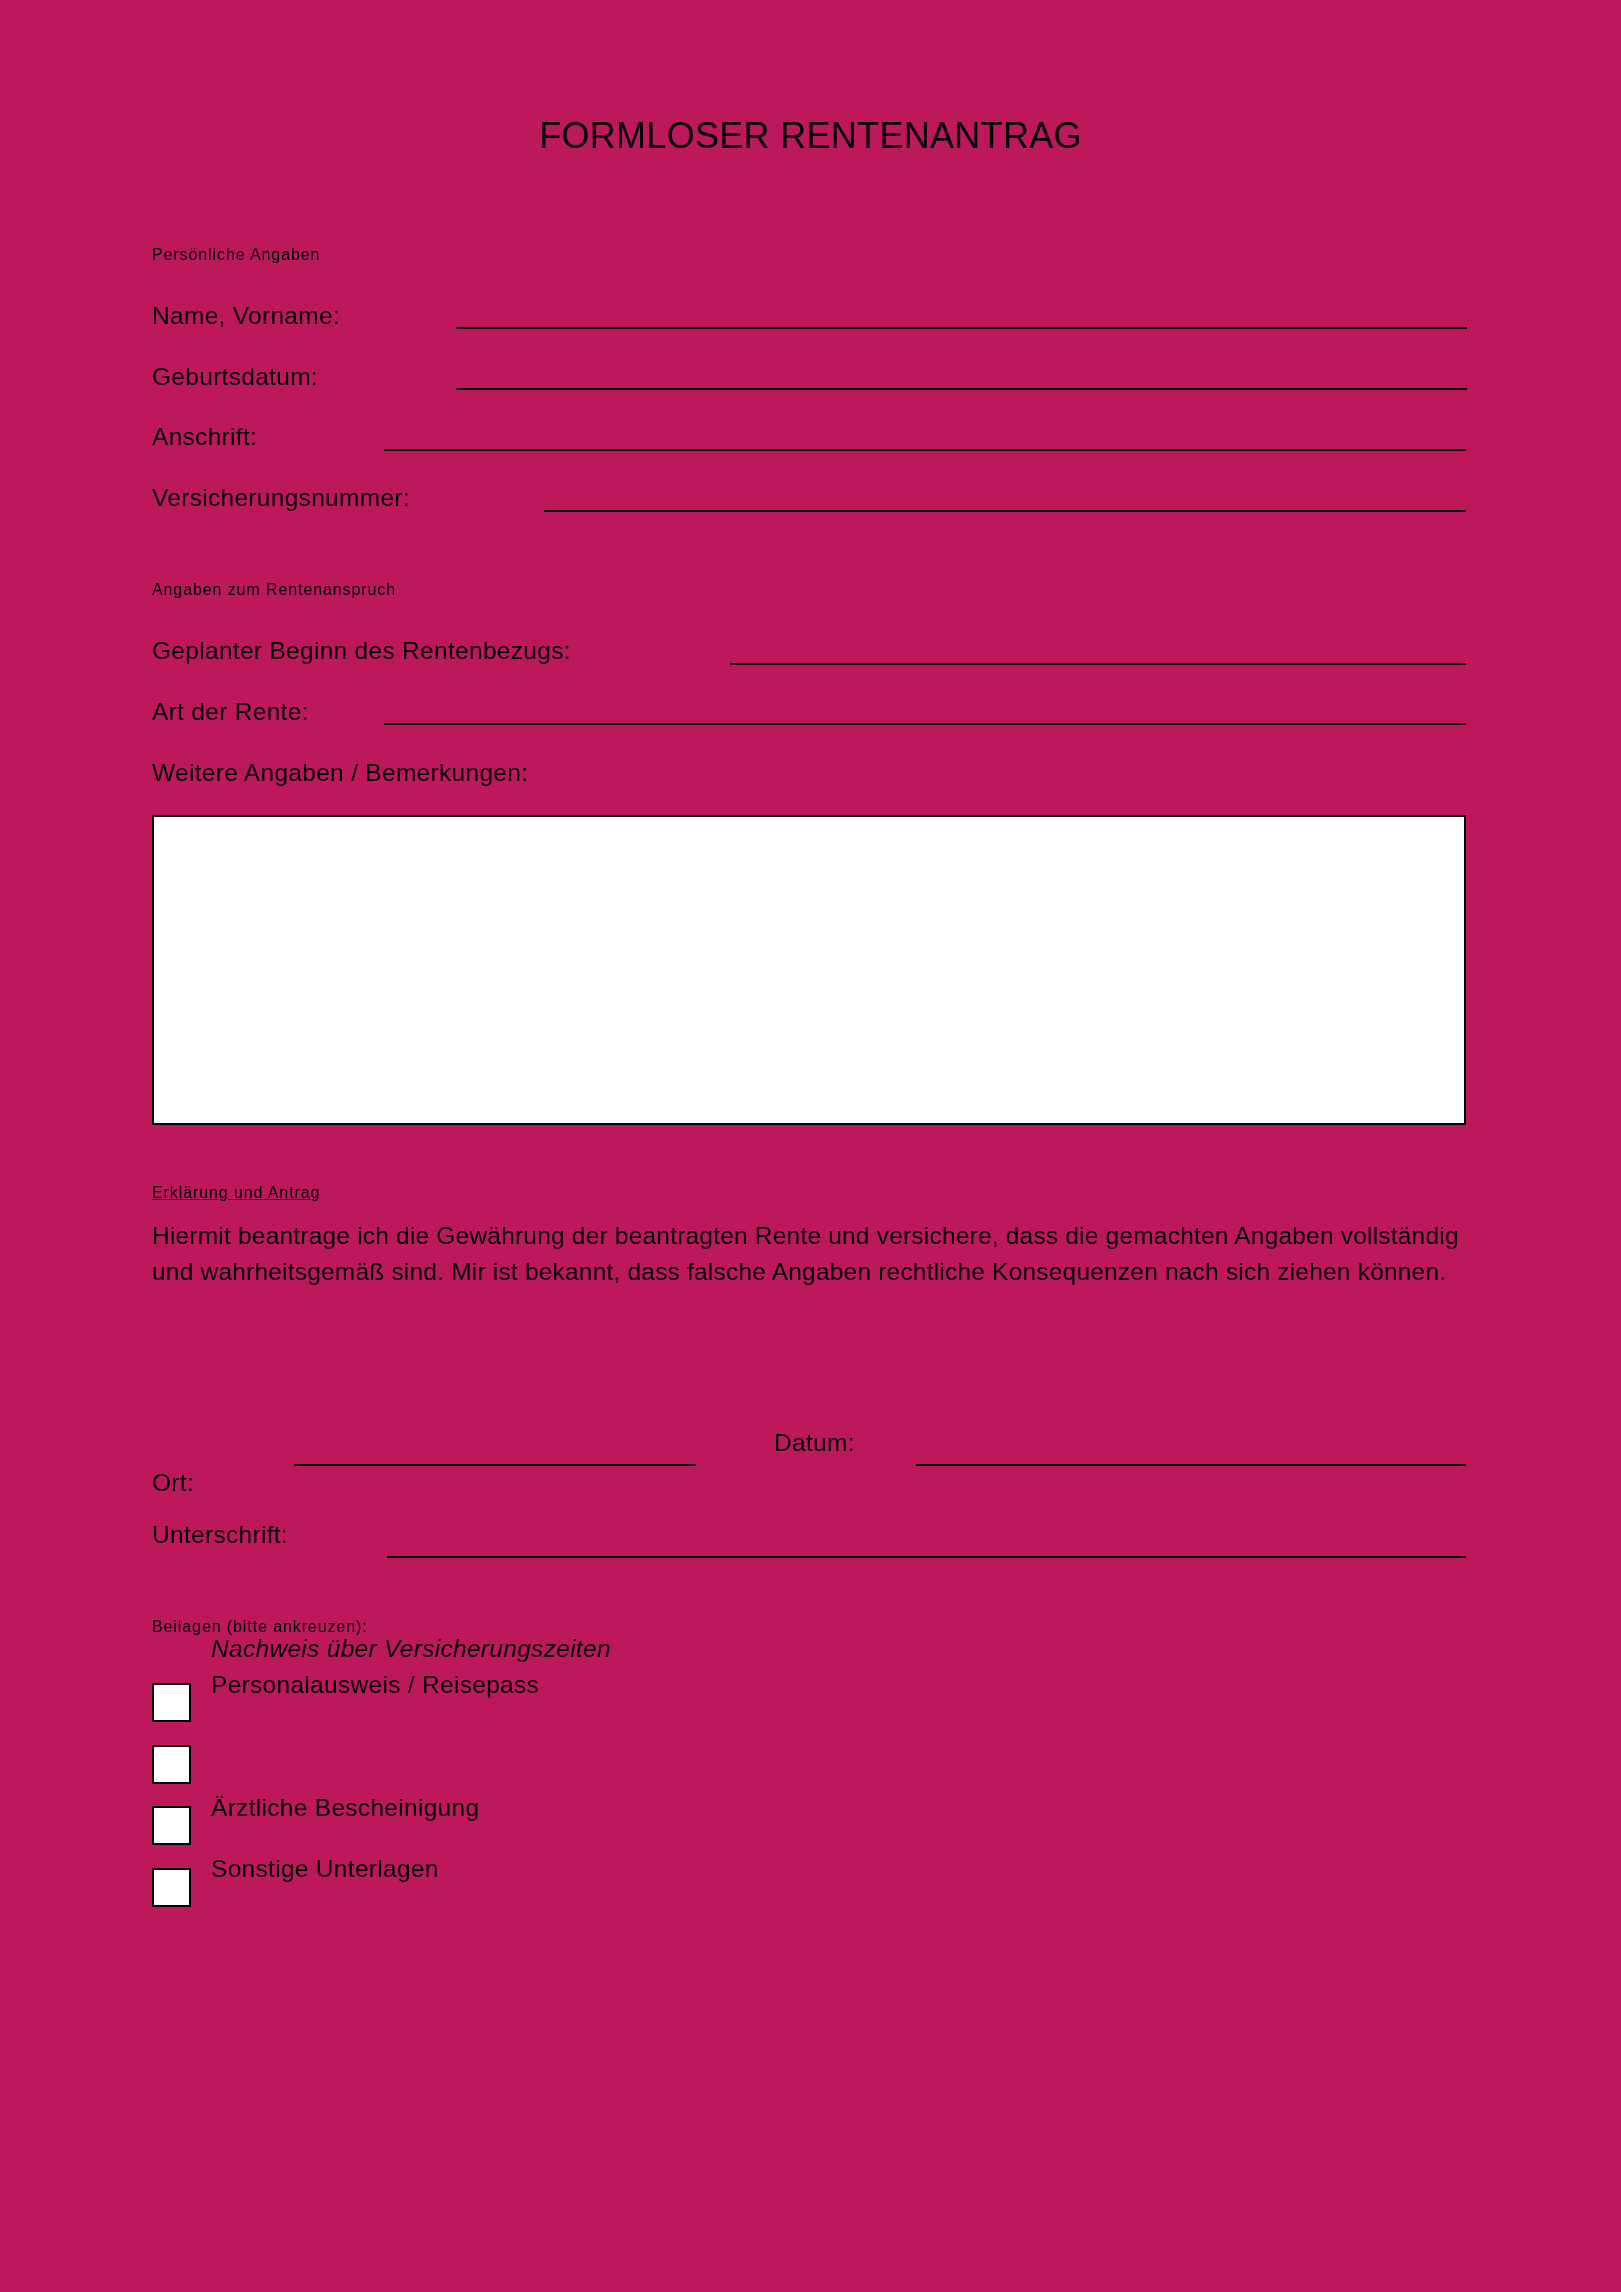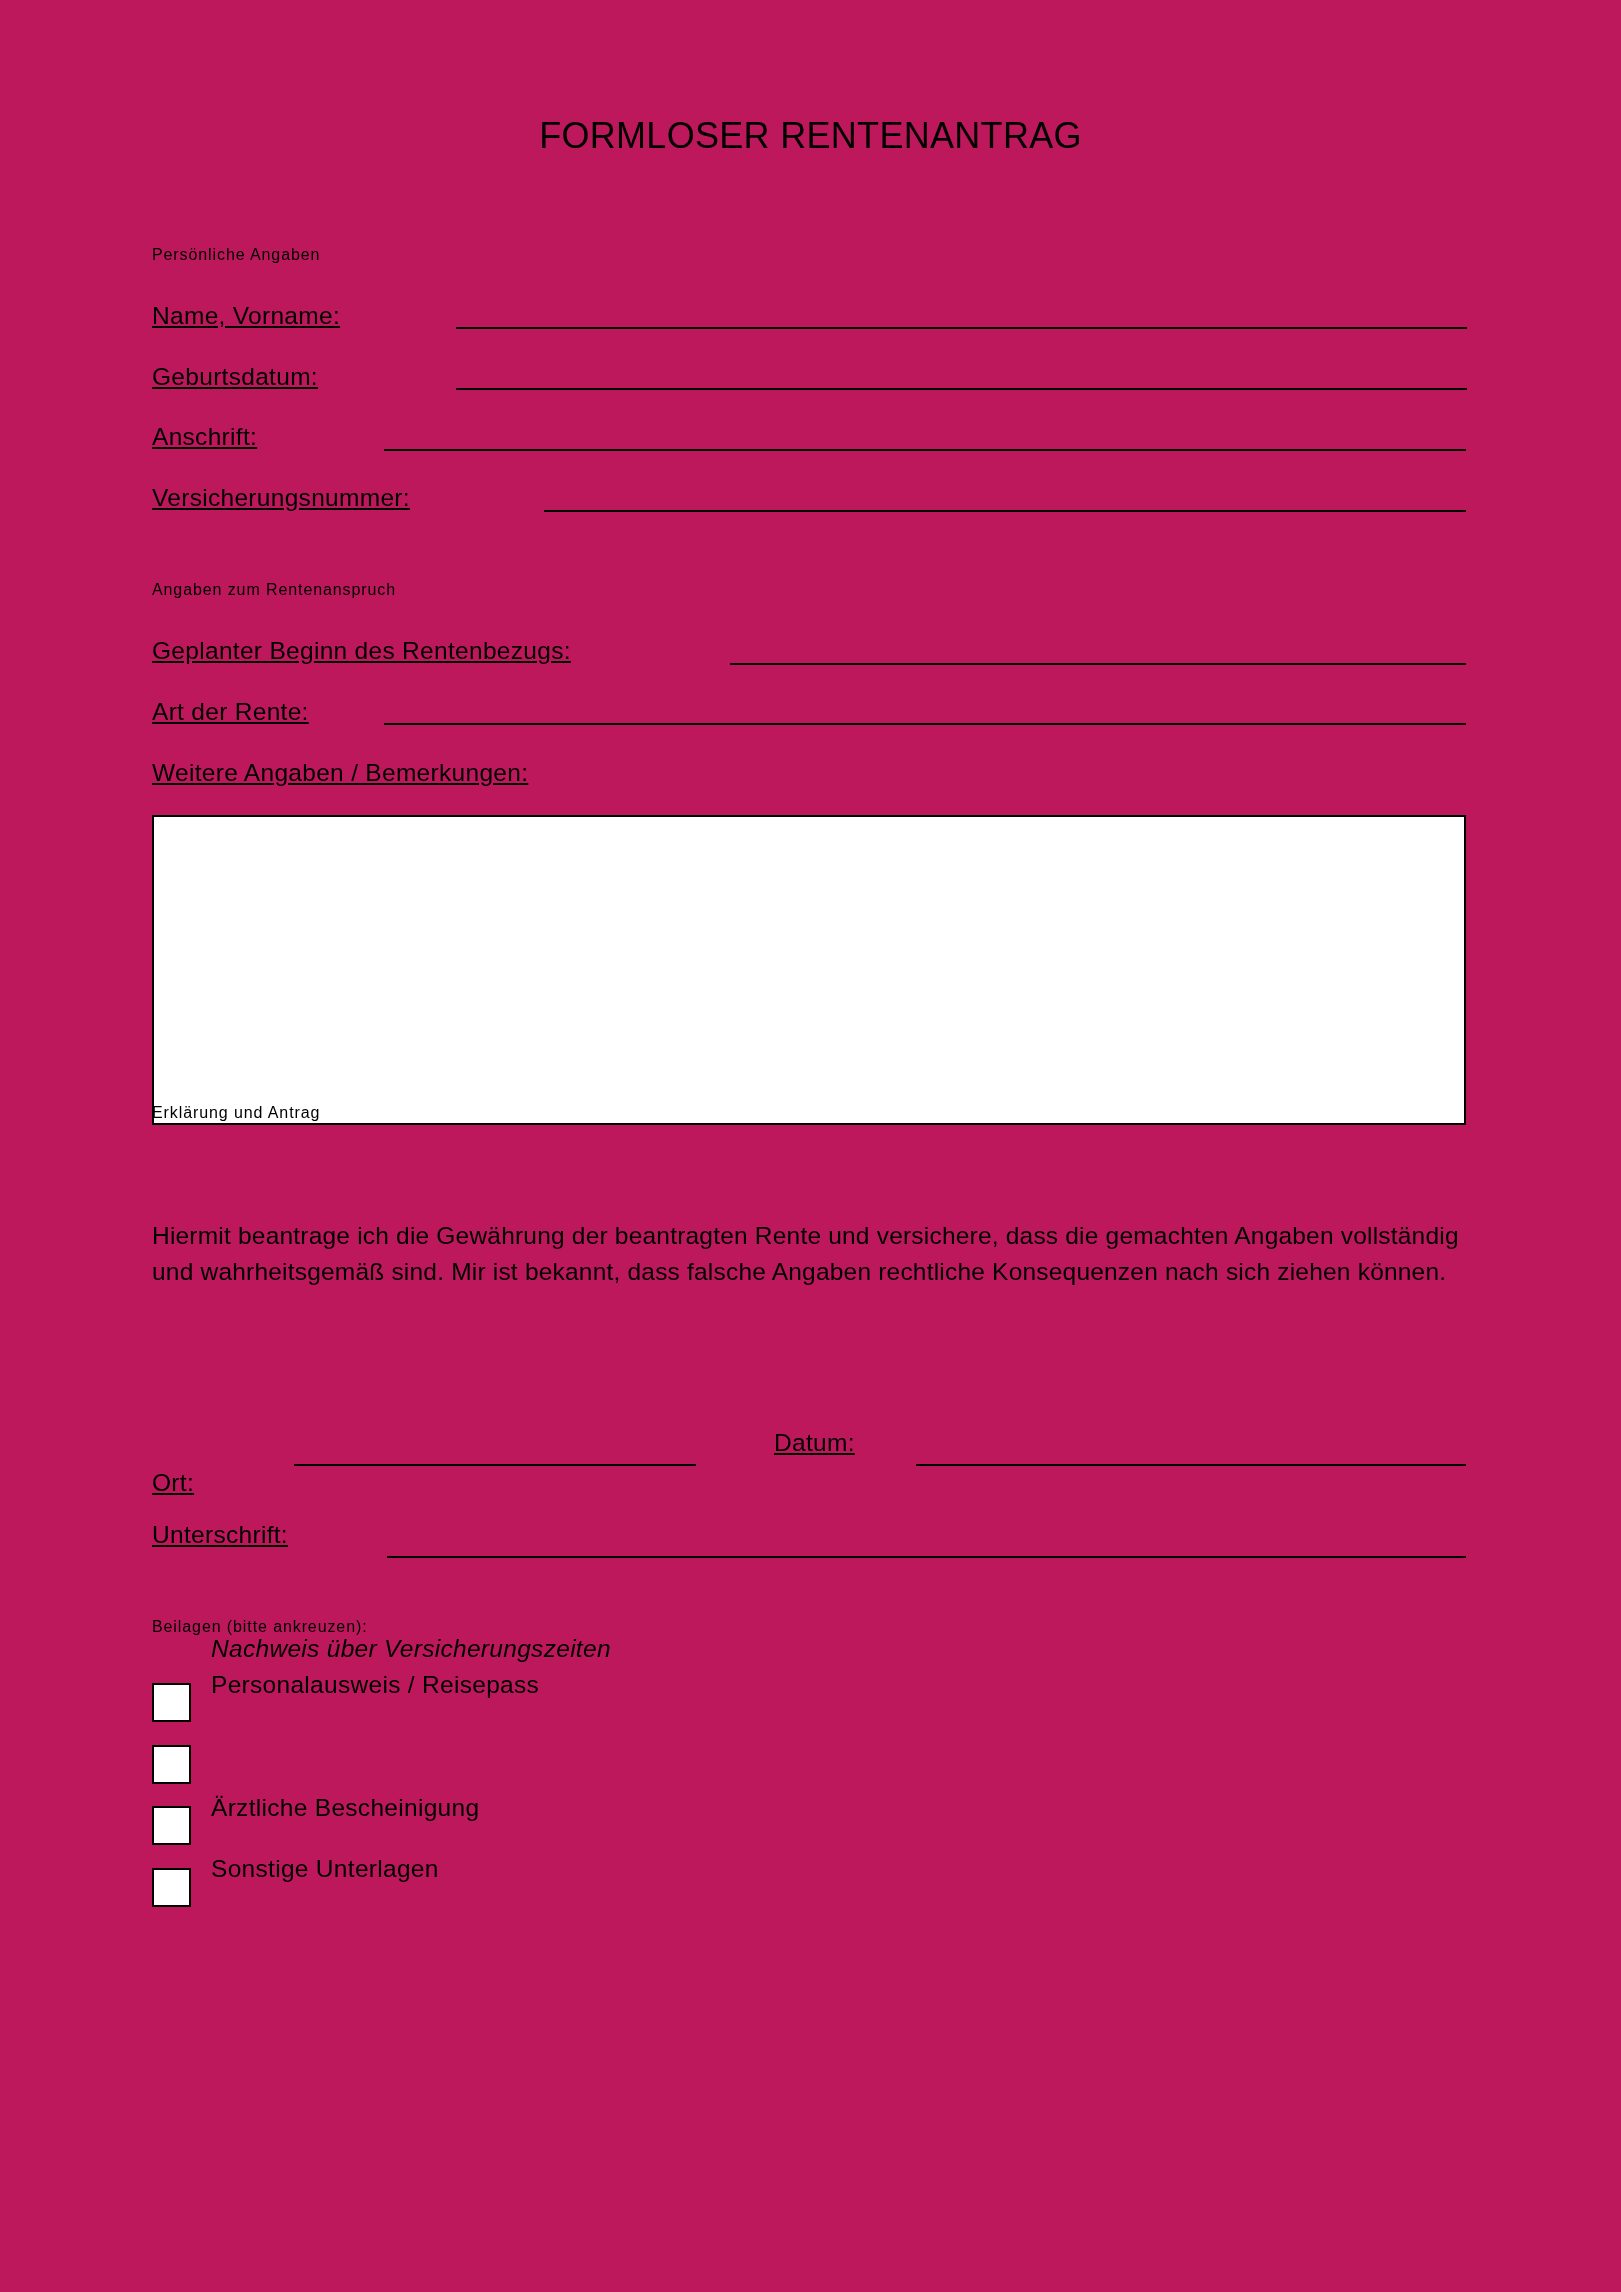--- a/index.html
+++ b/index.html
@@ -35,21 +35,20 @@
     white-space: nowrap;
   }
 
   
   .txt {
     position: absolute;
     font-size: 24.5px;
     line-height: 29px;
     letter-spacing: 0.3px;
     white-space: nowrap;
-    text-decoration: underline;
   }
   .section-head {
     position: absolute;
     font-size: 16px;
     line-height: 29px;
     letter-spacing: 0.9px;
     white-space: nowrap;
   }
 
   
@@ -128,21 +127,21 @@
   <div class="txt" style="left:152px; top:636px;">Geplanter Beginn des Rentenbezugs:</div>
   <div class="rule" style="left:730px; top:663px; width:736px;"></div>
 
   <div class="txt" style="left:152px; top:697px;">Art der Rente:</div>
   <div class="rule" style="left:384px; top:723px; width:1082px;"></div>
 
   <div class="txt" style="left:152px; top:758px;">Weitere Angaben / Bemerkungen:</div>
 
   <div class="remarks-box"></div>
 
-  <div class="section-head" style="left:152px; top:1098px;">Erklärung und Antrag</div>
+  <div class="section-head" style="left:152px; top:1178px;text-decoration:underline;">Erklärung und Antrag</div>
 
   <div class="declaration">Hiermit beantrage ich die Gewährung der beantragten Rente und versichere, dass die gemachten Angaben vollständig und wahrheitsgemäß sind. Mir ist bekannt, dass falsche Angaben rechtliche Konsequenzen nach sich ziehen können.</div>
 
   <div class="txt" style="left:152px; top:1468px;">Ort:</div>
   <div class="rule" style="left:294px; top:1464px; width:402px;"></div>
 
   <div class="txt" style="left:774px; top:1428px;">Datum:</div>
   <div class="rule" style="left:916px; top:1464px; width:550px;"></div>
 
   <div class="txt" style="left:152px; top:1520px;">Unterschrift:</div>

